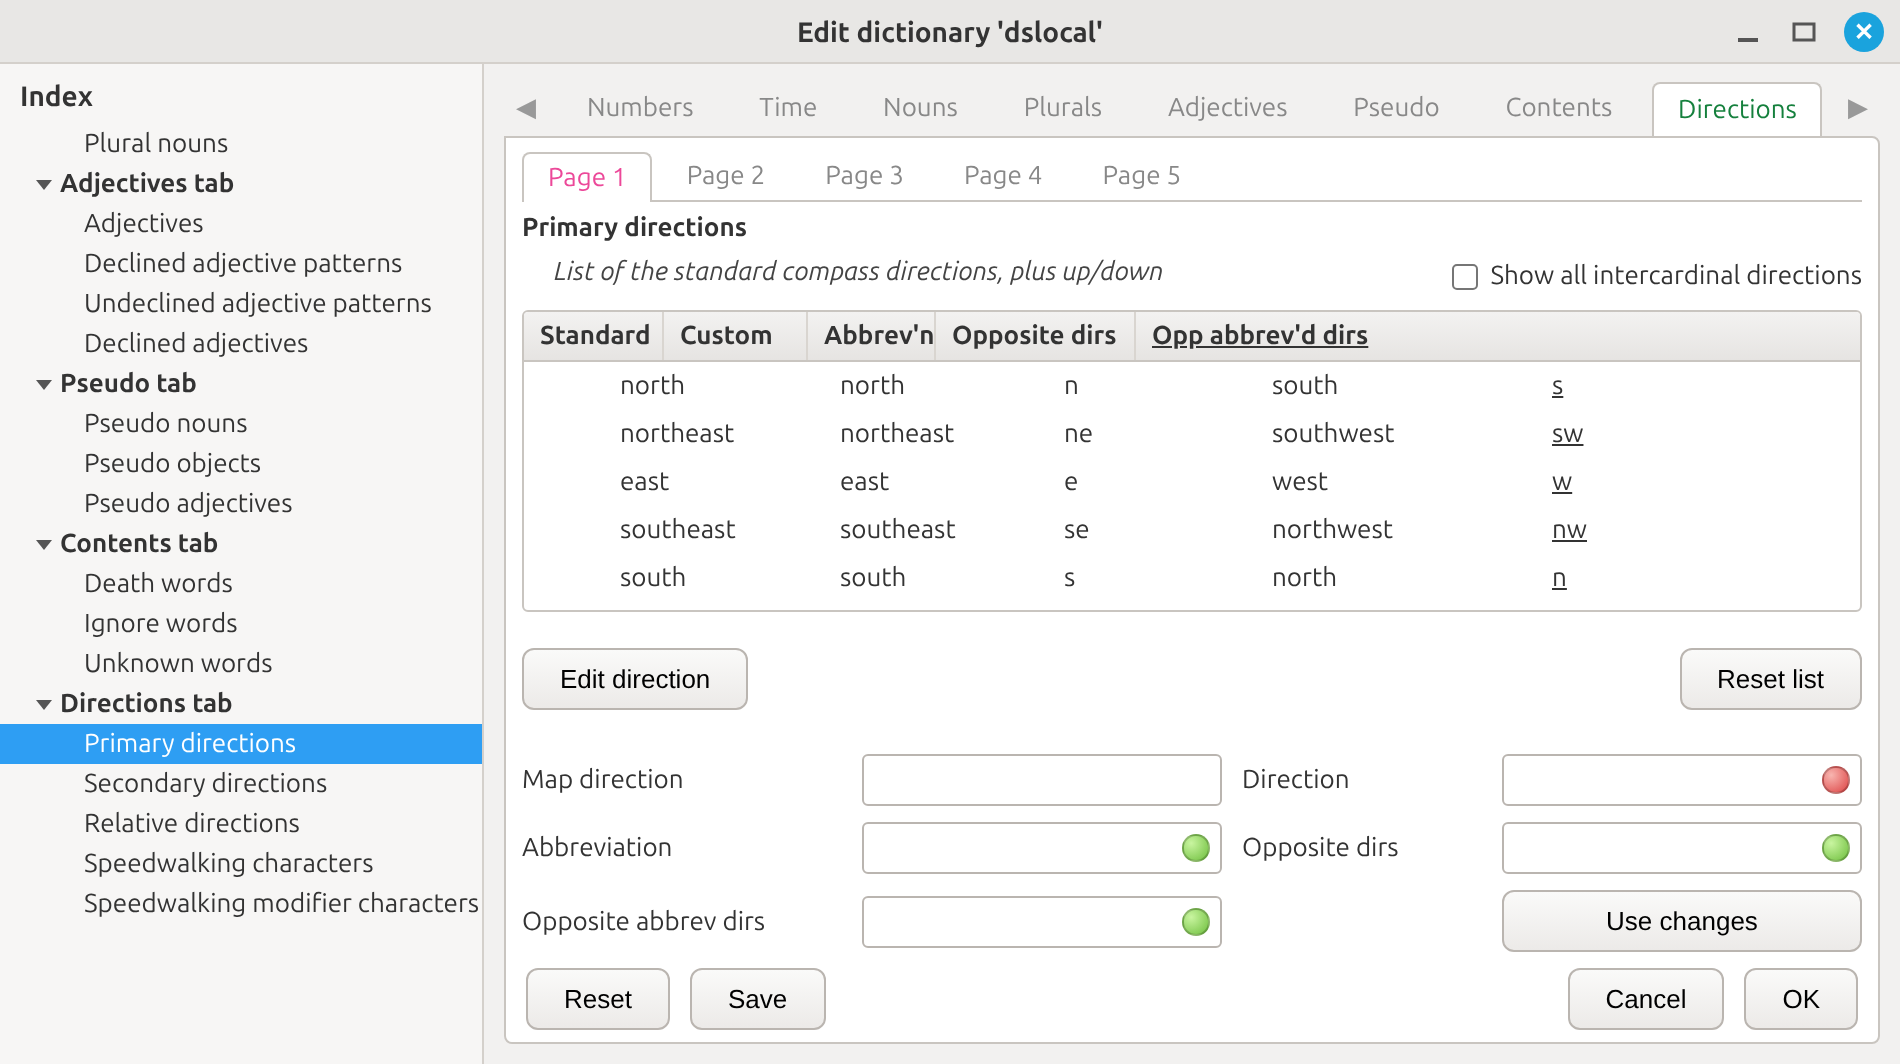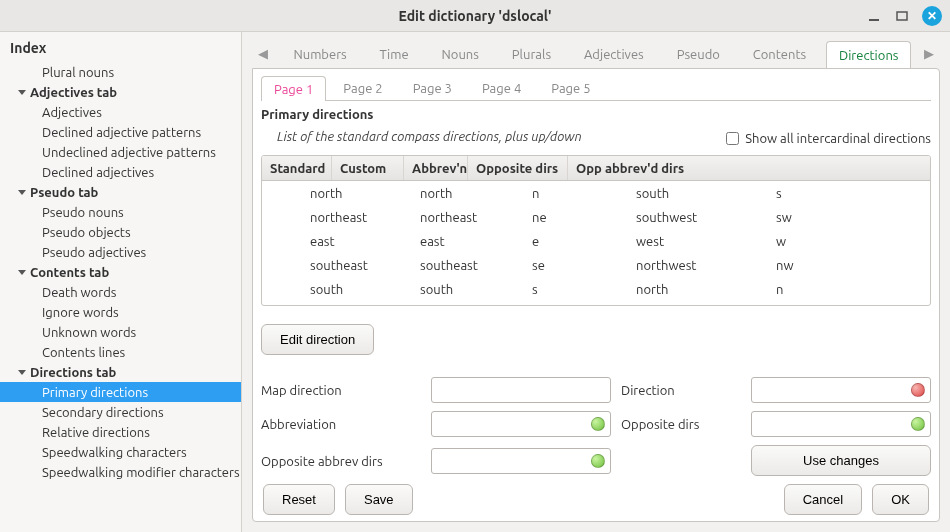--- a/index.html
+++ b/index.html
@@ -25,21 +25,21 @@
 .subtabs { display: flex; gap: 4px; border-bottom: 1px solid #c9c5c0; }
 .subtabs .stab { padding: 5px 12px; color: #888; cursor: pointer; border: 1px solid transparent; border-bottom: none; border-radius: 4px 4px 0 0; }
 .subtabs .stab.active { background: #fff; border-color: #c9c5c0; color: #ec4899; position: relative; top: 1px; }
 .section-title { font-weight: bold; margin: 6px 0 4px; }
 .section-desc { font-style: italic; margin: 2px 0 6px 16px; color: #444; }
 .checkbox-row { display: flex; align-items: center; gap: 6px; }
 .row-inline { display: flex; align-items: center; justify-content: space-between; margin: 2px 0 6px; }
 .table-wrap { border: 1px solid #c9c5c0; border-radius: 3px; overflow: hidden; }
 .table-head { display: flex; background: linear-gradient(#f3f2f1, #e6e4e2); border-bottom: 1px solid #c9c5c0; }
 .th, .td { padding: 5px 8px; border-right: 1px solid #d9d5d0; }
-.th:last-child, .td:last-child { border-right: none; }
+.th:last-child, .td:last-child { border-right: none; text-decoration: underline; }
 .th { font-weight: bold; }
 .c1 { width: 70px; }
 .c2 { width: 72px; }
 .c3 { width: 64px; }
 .c4 { width: 100px; }
 .c5 { flex: 1; }
 .table-body { height: 130px; overflow-y: hidden; }
 .trow { display: flex; }
 .trow .td { border-right: none; margin-left: 40px; }
 .btn { background: linear-gradient(#fafaf9, #eceae8); border: 1px solid #bab5b0; border-radius: 6px; padding: 7px 18px; cursor: pointer; font-size: 13px; }
@@ -94,21 +94,20 @@
         <div class="tree-item">Pseudo nouns</div>
         <div class="tree-item">Pseudo objects</div>
         <div class="tree-item">Pseudo adjectives</div>
         <div class="tree-group">
           <span class="chev"></span>
           <span>Contents tab</span>
         </div>
         <div class="tree-item">Death words</div>
         <div class="tree-item">Ignore words</div>
         <div class="tree-item">Unknown words</div>
-        <div class="tree-item">Contents lines</div>
         <div class="tree-group">
           <span class="chev"></span>
           <span>Directions tab</span>
         </div>
         <div class="tree-item selected">Primary directions</div>
         <div class="tree-item">Secondary directions</div>
         <div class="tree-item">Relative directions</div>
         <div class="tree-item">Speedwalking characters</div>
         <div class="tree-item">Speedwalking modifier characters</div>
       </div>
@@ -196,20 +195,21 @@
               <div class="td c2">southwest</div>
               <div class="td c3">sw</div>
               <div class="td c4">northeast</div>
               <div class="td c5">ne</div>
             </div>
           </div>
       </div>
 
       <div class="actions-row">
         <button class="btn">Edit direction</button>
+        <button class="btn">Reset list</button>
       </div>
 
       <div class="form-grid">
         <span>Map direction</span>
         <div class="input-wrap">
             <input class="input" style="">
           </div>
         <span>Direction</span>
         <div class="input-wrap">
             <input class="input" style="">

